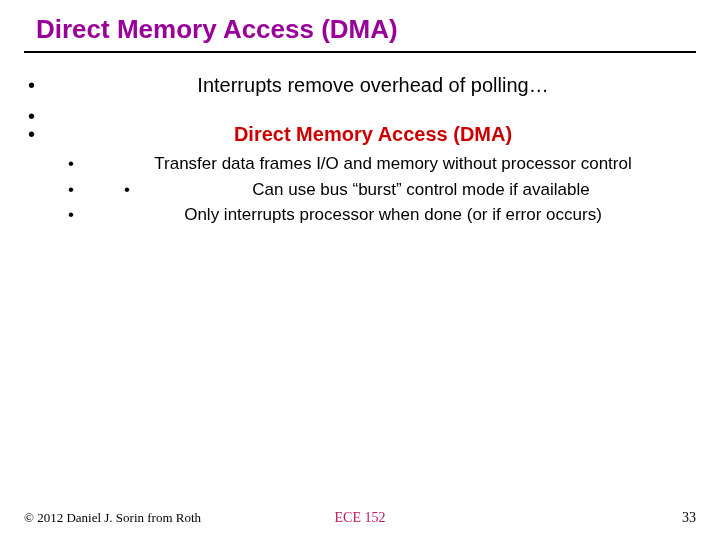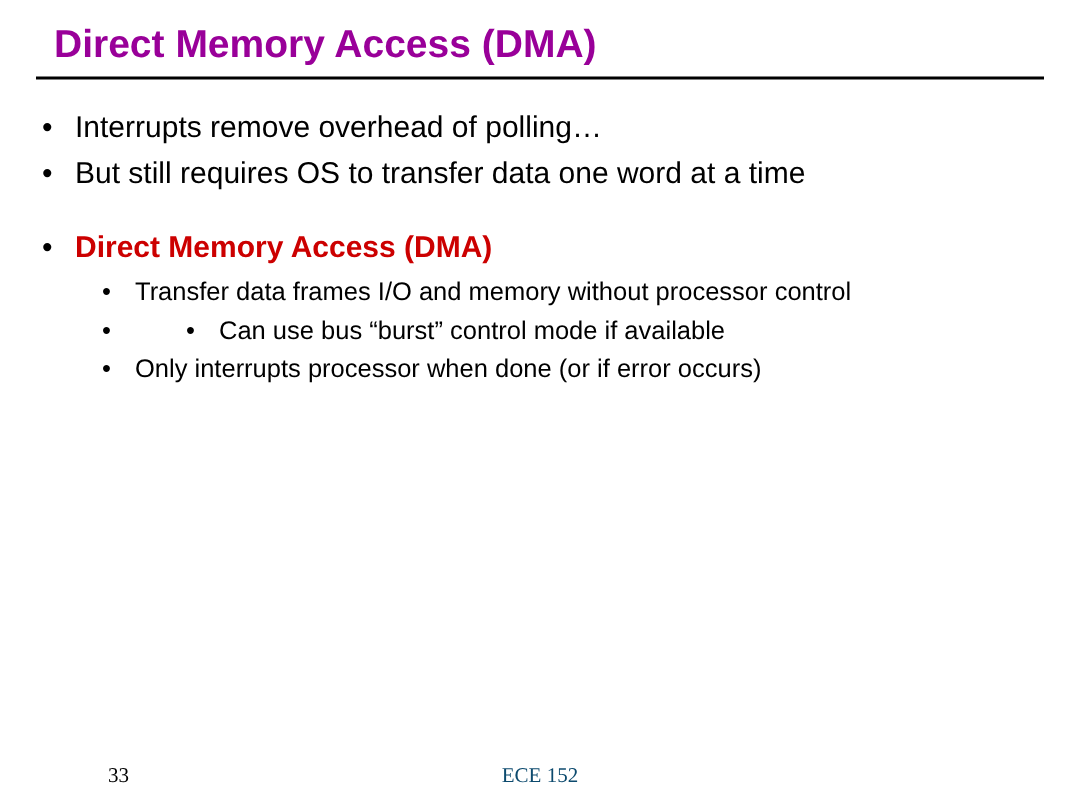--- a/index.html
+++ b/index.html
@@ -26,20 +26,21 @@
     margin-bottom: 18px;
   }
   ul { list-style: none; }
   .lvl1 > li {
     font-size: 20px;
     color: #000;
     margin-bottom: 2px;
     padding-left: 26px;
     position: relative;
     line-height: 1.45;
+    text-align: center;
   }
   .lvl1 > li::before {
     content: "•";
     position: absolute;
     left: 4px;
     top: 0;
     font-size: 20px;
   }
   .lvl2 {
     margin-top: 2px;
@@ -87,42 +88,41 @@
     justify-content: space-between;
     align-items: flex-end;
     font-family: "Times New Roman", Times, serif;
   }
   .footer-left {
     font-size: 13px;
     color: #000;
   }
   .footer-center {
     font-size: 14px;
-    color: #0c4a6e;
+    color: #be185d;
     position: absolute;
     left: 50%;
     transform: translateX(-50%);
     bottom: 0;
   }
   .footer-right {
     font-size: 14px;
     color: #000;
     margin-left: 48px;
   }
 </style>
 </head>
 <body>
 
 <div class="slide">
   <div class="title">Direct Memory Access (DMA)</div>
 
   <ul class="lvl1">
     <li><span>Interrupts remove overhead of polling…</span></li>
     <li>
-      <span>But still requires OS to transfer data one word at a time</span>
     </li>
   </ul>
 
   <div class="gap"></div>
 
   <ul class="lvl1">
     <li>
       <span class="red-bold">Direct Memory Access (DMA)</span>
       <ul class="lvl2">
         <li><span>Transfer data frames I/O and memory without processor control</span></li>
@@ -130,16 +130,17 @@
           <ul class="lvl3">
             <li><span>Can use bus “burst” control mode if available</span></li>
           </ul>
         </li>
         <li><span>Only interrupts processor when done (or if error occurs)</span></li>
       </ul>
     </li>
   </ul>
 
   <div class="footer">
+    <div class="footer-left">© 2012 Daniel J. Sorin from Roth</div>
     <div class="footer-center">ECE 152</div>
     <div class="footer-right">33</div>
   </div>
 </div>
 
 </body></html>

